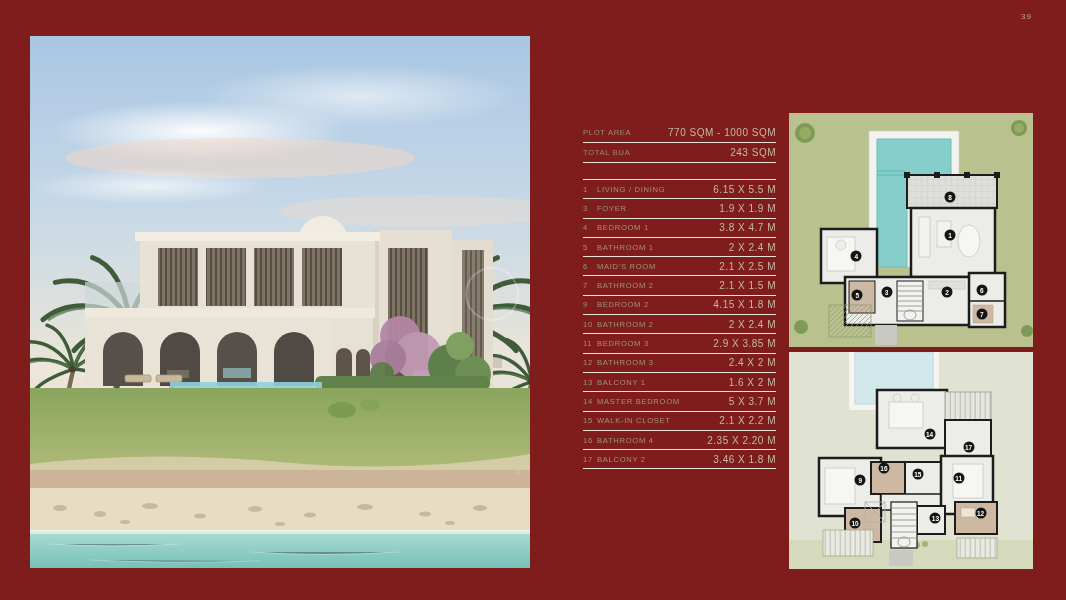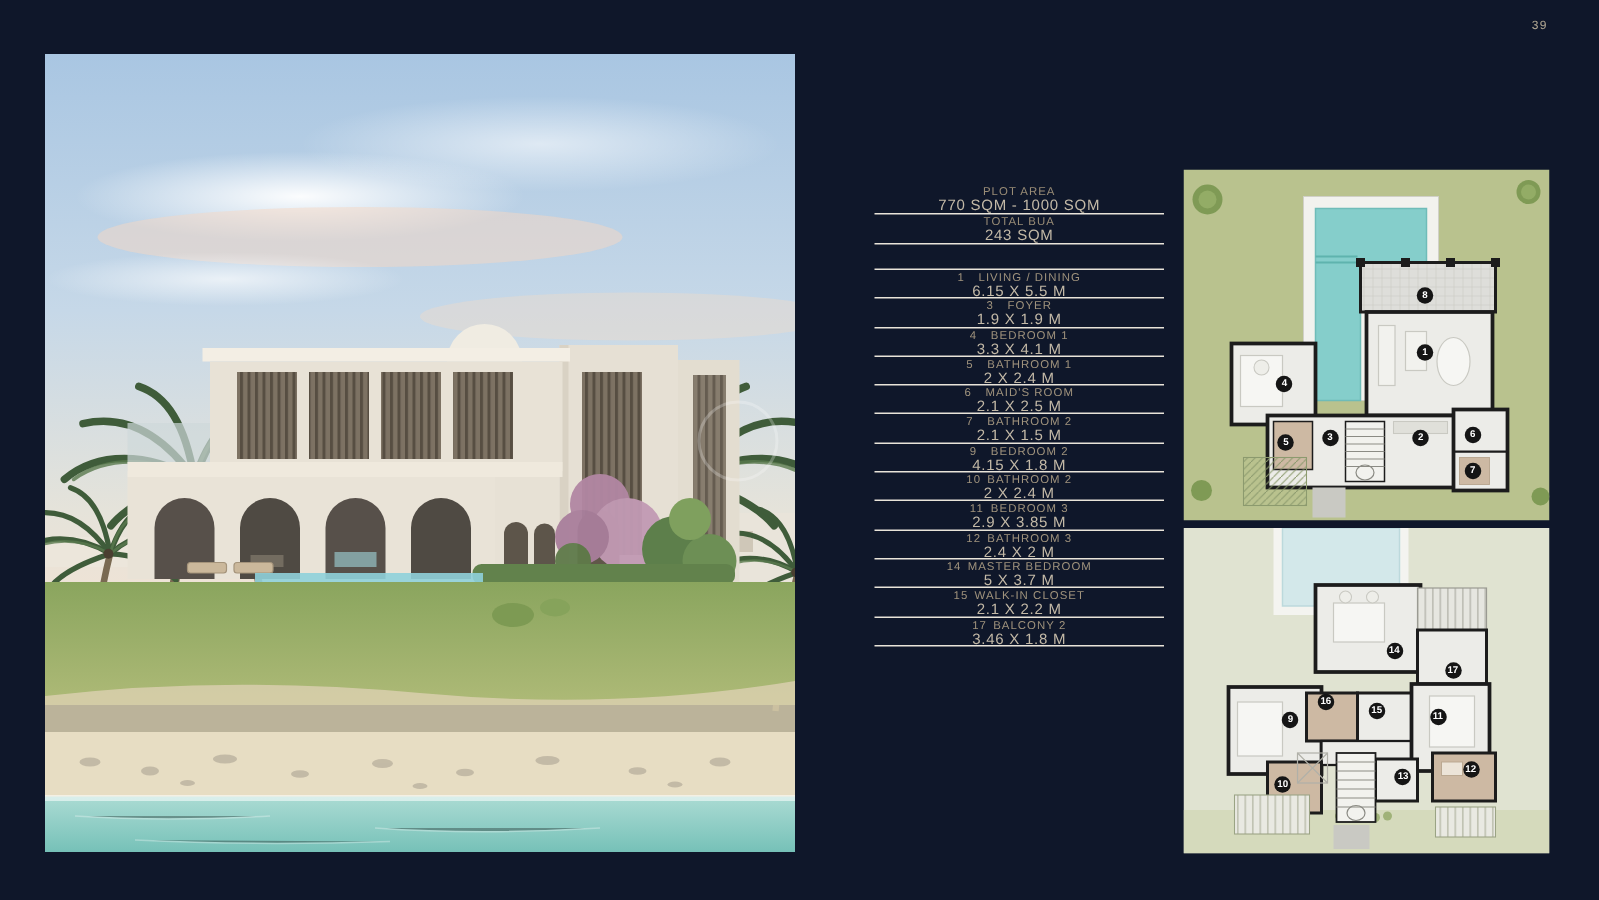--- a/index.html
+++ b/index.html
@@ -1,29 +1,29 @@
 <!DOCTYPE html>
 <html style="--accent: #a0937d; --value: #c3b9a7; --divider: #e9e4d9; --summary: #998c76; --plan-grass: #b9c28e; --plan-upper-bg: #e0e3d1; --pool-teal: #85cecb; --pool-pale: #d3e8ea; --wall-black: #1c1c1c; --water-turquoise: #8ccbc2; --beach-sand: #e7ddc3;"><head>
 <meta charset="utf-8">
 <style>
   :root{
     --accent:#a0937d; --value:#c3b9a7; --divider:#e9e4d9; --summary:#998c76;
   }
   *{margin:0;padding:0;box-sizing:border-box;}
   html,body{width:1066px;height:600px;background:#ffffff;overflow:hidden;
     font-family:"Liberation Sans", sans-serif;}
-  .page{position:relative;width:1066px;height:600px;background:#0f172a;}
+  .page{position:relative;width:1066px;height:600px;background:#7f1d1d;}
   .page-number{position:absolute;top:12px;right:34px;font-size:8px;letter-spacing:1px;color:#b3a994;}
   
   .photo{position:absolute;left:30px;top:36px;width:500px;height:532px;overflow:hidden;}
   .photo svg{display:block;width:100%;height:100%;}
   
   .spec{position:absolute;left:583px;top:123px;width:193px;}
   .spec .row{display:flex;justify-content:space-between;align-items:center;
-    border-bottom:1px solid var(--divider);flex-direction:column;}
+    border-bottom:1px solid var(--divider);}
   .spec .summary-row{height:20px;}
   .spec .room-row{height:19.3px;}
   .spec .label{font-size:7.6px;letter-spacing:0.7px;color:var(--summary);white-space:nowrap;}
   .spec .room-row .label{color:var(--accent);}
   .spec .num{display:inline-block;width:14px;color:var(--accent);}
   .spec .value{font-size:10px;letter-spacing:0.5px;color:var(--value);white-space:nowrap;}
   #room-rows{margin-top:16px;border-top:1px solid var(--divider);}
   
   .plan{position:absolute;left:789px;width:244px;}
   #plan-ground{top:113px;height:234px;}
@@ -196,21 +196,21 @@
         <div class="row room-row">
           <span class="label"><span class="num">1</span>LIVING / DINING</span>
           <span class="value">6.15 X 5.5 M</span>
         </div>
         <div class="row room-row">
           <span class="label"><span class="num">3</span>FOYER</span>
           <span class="value">1.9 X 1.9 M</span>
         </div>
         <div class="row room-row">
           <span class="label"><span class="num">4</span>BEDROOM 1</span>
-          <span class="value">3.3 X 4.1 M</span>
+          <span class="value">3.8 X 4.7 M</span>
         </div>
         <div class="row room-row">
           <span class="label"><span class="num">5</span>BATHROOM 1</span>
           <span class="value">2 X 2.4 M</span>
         </div>
         <div class="row room-row">
           <span class="label"><span class="num">6</span>MAID'S ROOM</span>
           <span class="value">2.1 X 2.5 M</span>
         </div>
         <div class="row room-row">
@@ -227,26 +227,34 @@
         </div>
         <div class="row room-row">
           <span class="label"><span class="num">11</span>BEDROOM 3</span>
           <span class="value">2.9 X 3.85 M</span>
         </div>
         <div class="row room-row">
           <span class="label"><span class="num">12</span>BATHROOM 3</span>
           <span class="value">2.4 X 2 M</span>
         </div>
         <div class="row room-row">
+          <span class="label"><span class="num">13</span>BALCONY 1</span>
+          <span class="value">1.6 X 2 M</span>
+        </div>
+        <div class="row room-row">
           <span class="label"><span class="num">14</span>MASTER BEDROOM</span>
           <span class="value">5 X 3.7 M</span>
         </div>
         <div class="row room-row">
           <span class="label"><span class="num">15</span>WALK-IN CLOSET</span>
           <span class="value">2.1 X 2.2 M</span>
+        </div>
+        <div class="row room-row">
+          <span class="label"><span class="num">16</span>BATHROOM 4</span>
+          <span class="value">2.35 X 2.20 M</span>
         </div>
         <div class="row room-row">
           <span class="label"><span class="num">17</span>BALCONY 2</span>
           <span class="value">3.46 X 1.8 M</span>
         </div>
       </div>
   </div>
 
   <div class="plan" id="plan-ground">
     <svg viewBox="0 0 244 234" preserveAspectRatio="none">

